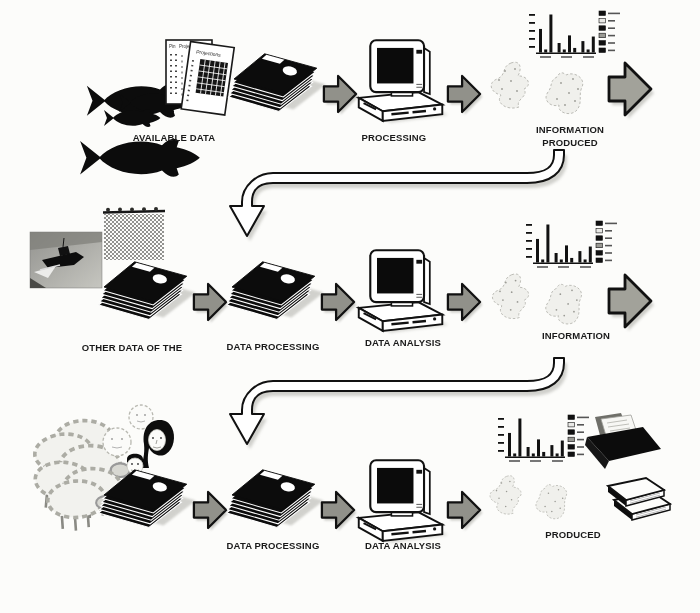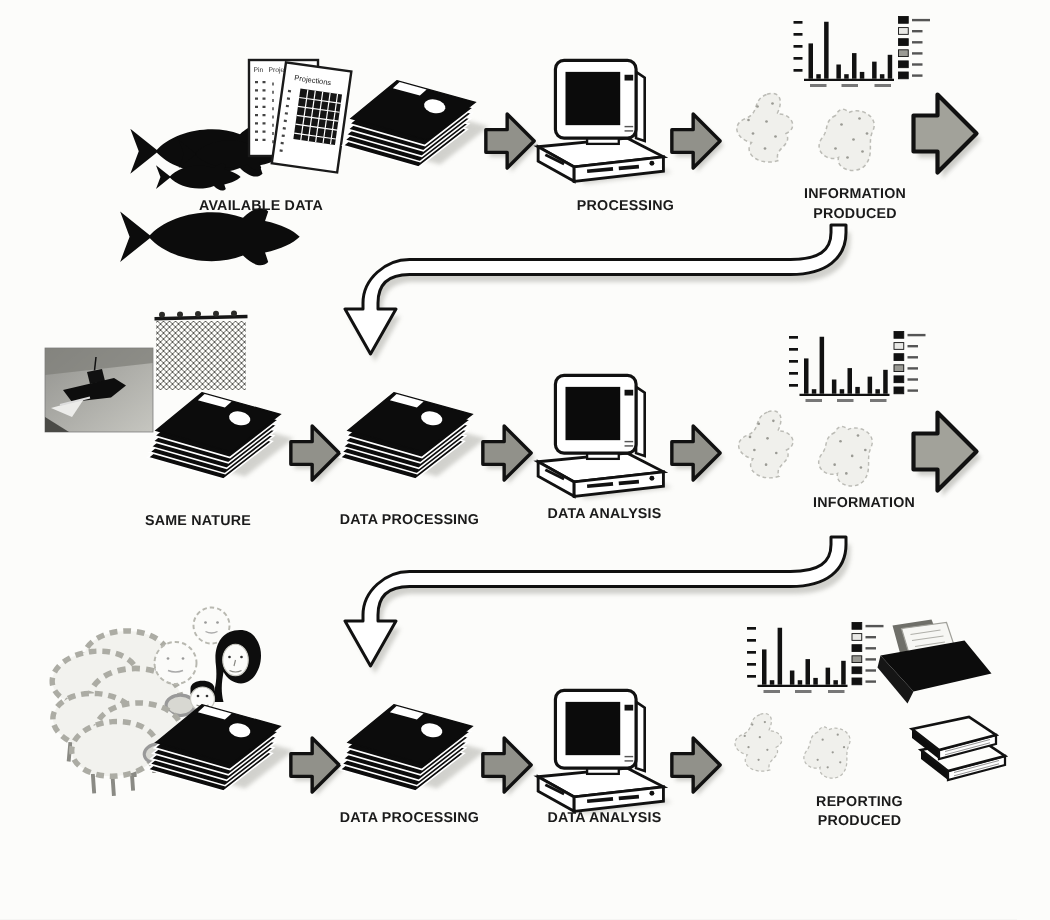--- a/index.html
+++ b/index.html
@@ -203,21 +203,21 @@
         <rect x="72" y="42" width="6.5" height="4.5" fill="#111111" stroke="#111111" stroke-width="0.6"></rect>
         <rect x="81" y="43.6" width="7" height="1.6" fill="#555"></rect>
       </svg>
     <svg class="abs" style="left:606px;top:58px" width="48" height="62" viewBox="0 0 48 62">
         <use href="#sym-output-arrow"></use>
       </svg>
 
     <div class="lbl" style="left:84px;top:131px;width:180px">
       <span>AVAILABLE DATA</span>
     </div>
-    <div class="lbl" style="left:342px;top:131px;width:150px">
+    <div class="lbl" style="left:319px;top:131px;width:150px">
       <span>PROCESSING</span>
     </div>
     <div class="lbl" style="left:495px;top:123px;width:150px">
       <span>INFORMATION</span>
       <span>PRODUCED</span>
     </div>
   </div>
 
   <svg class="abs" style="left:210px;top:150px" width="360" height="90" viewBox="0 0 360 90">
       <use href="#sym-connector"></use>
@@ -308,21 +308,21 @@
         <rect x="72" y="34.6" width="6.5" height="4.5" fill="#111111" stroke="#111111" stroke-width="0.6"></rect>
         <rect x="81" y="36.2" width="7" height="1.6" fill="#555"></rect>
         <rect x="72" y="42" width="6.5" height="4.5" fill="#111111" stroke="#111111" stroke-width="0.6"></rect>
         <rect x="81" y="43.6" width="7" height="1.6" fill="#555"></rect>
       </svg>
     <svg class="abs" style="left:606px;top:270px" width="48" height="62" viewBox="0 0 48 62">
         <use href="#sym-output-arrow"></use>
       </svg>
 
     <div class="lbl" style="left:42px;top:341px;width:180px">
-      <span>SAME NATURE</span>
+      <span>OTHER DATA OF THE</span>
     </div>
     <div class="lbl" style="left:198px;top:340px;width:150px">
       <span>DATA PROCESSING</span>
     </div>
     <div class="lbl" style="left:328px;top:336px;width:150px">
       <span>DATA ANALYSIS</span>
     </div>
     <div class="lbl" style="left:496px;top:329px;width:160px">
       <span>INFORMATION</span>
     </div>
@@ -426,18 +426,17 @@
 
     <div class="lbl" style="left:14px;top:540px;width:185px">
     </div>
     <div class="lbl" style="left:198px;top:539px;width:150px">
       <span>DATA PROCESSING</span>
     </div>
     <div class="lbl" style="left:328px;top:539px;width:150px">
       <span>DATA ANALYSIS</span>
     </div>
     <div class="lbl" style="left:498px;top:528px;width:150px">
-      <span>REPORTING</span>
       <span>PRODUCED</span>
     </div>
   </div>
 
 </div>
 
 </body></html>

